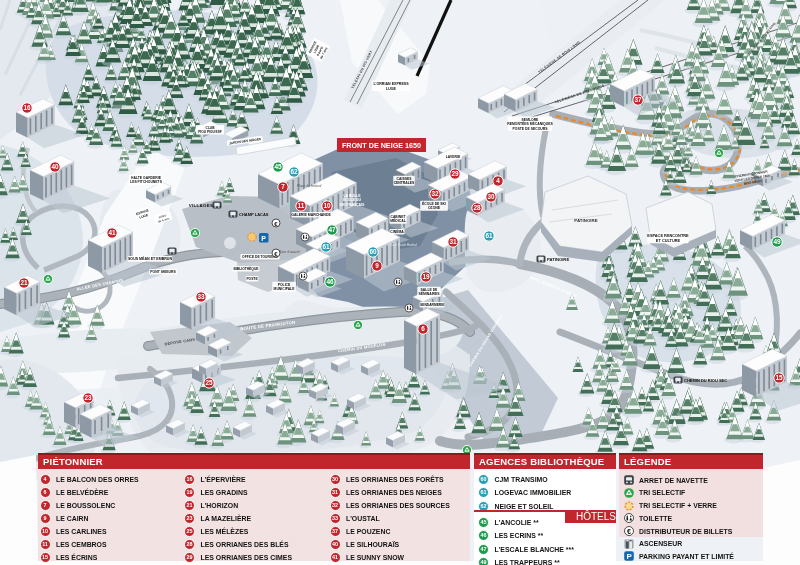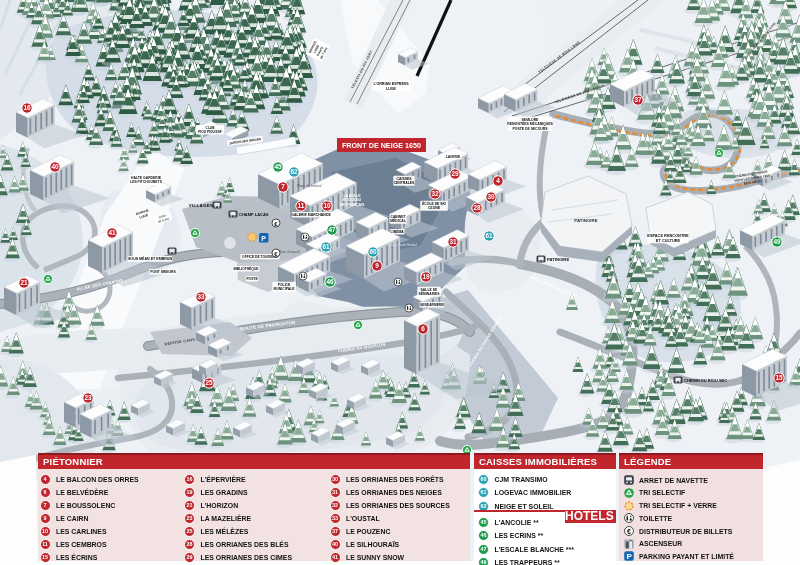--- a/index.html
+++ b/index.html
@@ -4,21 +4,21 @@
 html,body{margin:0;padding:0}
 .page{position:relative;width:800px;height:565px;overflow:hidden;font-family:"Liberation Sans",sans-serif;background:#eef1f5}
 .page > svg{position:absolute;left:0;top:0}
 .lbox{position:absolute;box-sizing:border-box}
 .lhead{position:absolute;left:0;top:0;right:0;height:13.5px;background:#c1262d;border-top:2.5px solid #8e181e}
 .lhead span{display:block;font-size:9.5px;font-weight:bold;color:#fff;padding:1px 0 0 5px;letter-spacing:0.2px}
 .litem{position:absolute;height:11px;white-space:nowrap}
 .bdg{display:inline-block;vertical-align:middle;width:9px;height:9px;border-radius:50%;border:1px solid #fff;color:#fff;font-size:5.4px;font-weight:bold;text-align:center;line-height:9px}
 .ltxt{display:inline-block;vertical-align:middle;margin-left:5.5px;font-size:6.9px;font-weight:bold;color:#121212}
 .ic{vertical-align:middle}
-.hotels{position:absolute;left:91px;top:56.5px;width:51px;height:13px;background:#c1262d;color:#fff;font-size:12px;font-weight:bold;text-align:left;line-height:13.5px}
+.hotels{position:absolute;left:91px;top:56.5px;width:51px;height:13px;background:#c1262d;color:#fff;font-size:10px;font-weight:normal;text-align:right;line-height:13.5px}
 </style></head>
 <body>
 <div class="page">
 
 <svg width="800" height="565" viewBox="0 0 800 565" font-family="Liberation Sans, sans-serif">
 <defs>
 <g id="t1">
           <polygon points="-4.6,0 0,-13 4.6,0" fill="#2f5a45"></polygon>
           <polygon points="-3.5,-2.4 0,-11.8 3.5,-2.4" fill="#d9e5de"></polygon>
           <polygon points="-2.7,-4.2 0,-10.8 2.7,-4.2" fill="#3c684f"></polygon>
@@ -2783,42 +2783,42 @@
 
 <div class="litem" style="left:291.5px;top:68.5px"><span class="bdg" style="background:#c1262d">37</span><span class="ltxt">LE POUZENC</span></div>
 
 <div class="litem" style="left:291.5px;top:81.5px"><span class="bdg" style="background:#c1262d">40</span><span class="ltxt">LE SILHOURAÏS</span></div>
 
 <div class="litem" style="left:291.5px;top:94.5px"><span class="bdg" style="background:#c1262d">41</span><span class="ltxt">LE SUNNY SNOW</span></div>
 </div>
 
 <div class="lbox" style="left:474px;top:453px;width:142px;height:112px;background:#ffffff">
 <div class="lhead">
-        <span>CAISSES IMMOBILIÈRES</span>
+        <span>AGENCES BIBLIOTHÈQUE</span>
       </div>
 
 <div class="litem" style="left:4px;top:16.5px"><span class="bdg" style="background:#2aa0b5">60</span><span class="ltxt">CJM TRANSIMO</span></div>
 
 <div class="litem" style="left:4px;top:29.9px"><span class="bdg" style="background:#2aa0b5">61</span><span class="ltxt">LOGEVAC IMMOBILIER</span></div>
 
 <div class="litem" style="left:4px;top:43.3px"><span class="bdg" style="background:#2aa0b5">62</span><span class="ltxt">NEIGE ET SOLEIL</span></div>
 
 <div style="position:absolute;left:0;top:57px;width:96px;height:1.6px;background:#c1262d"></div>
 <div class="hotels">HÔTELS</div>
 
 <div class="litem" style="left:4px;top:59.5px"><span class="bdg" style="background:#1e9c4d">45</span><span class="ltxt">L'ANCOLIE **</span></div>
 
 <div class="litem" style="left:4px;top:72.9px"><span class="bdg" style="background:#1e9c4d">46</span><span class="ltxt">LES ECRINS **</span></div>
 
 <div class="litem" style="left:4px;top:86.3px"><span class="bdg" style="background:#1e9c4d">47</span><span class="ltxt">L'ESCALE BLANCHE ***</span></div>
 
 <div class="litem" style="left:4px;top:99.7px"><span class="bdg" style="background:#1e9c4d">49</span><span class="ltxt">LES TRAPPEURS **</span></div>
 </div>
 
-<div class="lbox" style="left:619px;top:453px;width:144px;height:108px;background:#f2dfdf">
+<div class="lbox" style="left:619px;top:453px;width:144px;height:84px;background:#f2dfdf">
 <div class="lhead">
         <span>LÉGENDE</span>
       </div>
 
 <div class="litem" style="left:5px;top:17.5px"><svg class="ic" width="10" height="10" viewBox="0 0 10 10">
           <rect x="0.2" y="0.2" width="9.6" height="9.6" rx="2" fill="#3c4246"></rect>
           <rect x="2" y="2.2" width="6" height="3.4" rx="0.7" fill="#e9eef2"></rect>
           <circle cx="3" cy="7.4" r="0.9" fill="#e9eef2"></circle>
           <circle cx="7" cy="7.4" r="0.9" fill="#e9eef2"></circle>
         </svg><span class="ltxt" style="margin-left:5px">ARRET DE NAVETTE</span></div>

